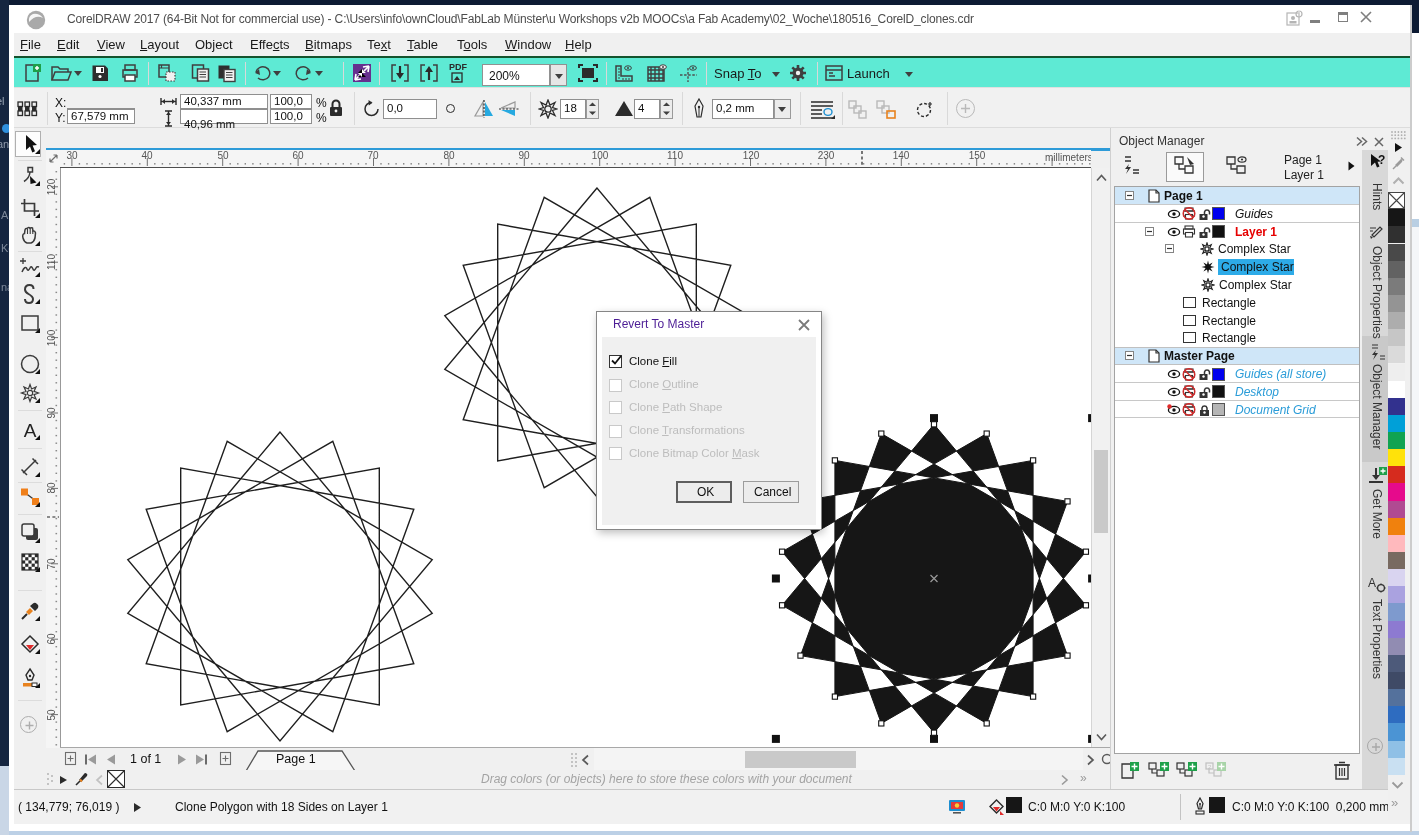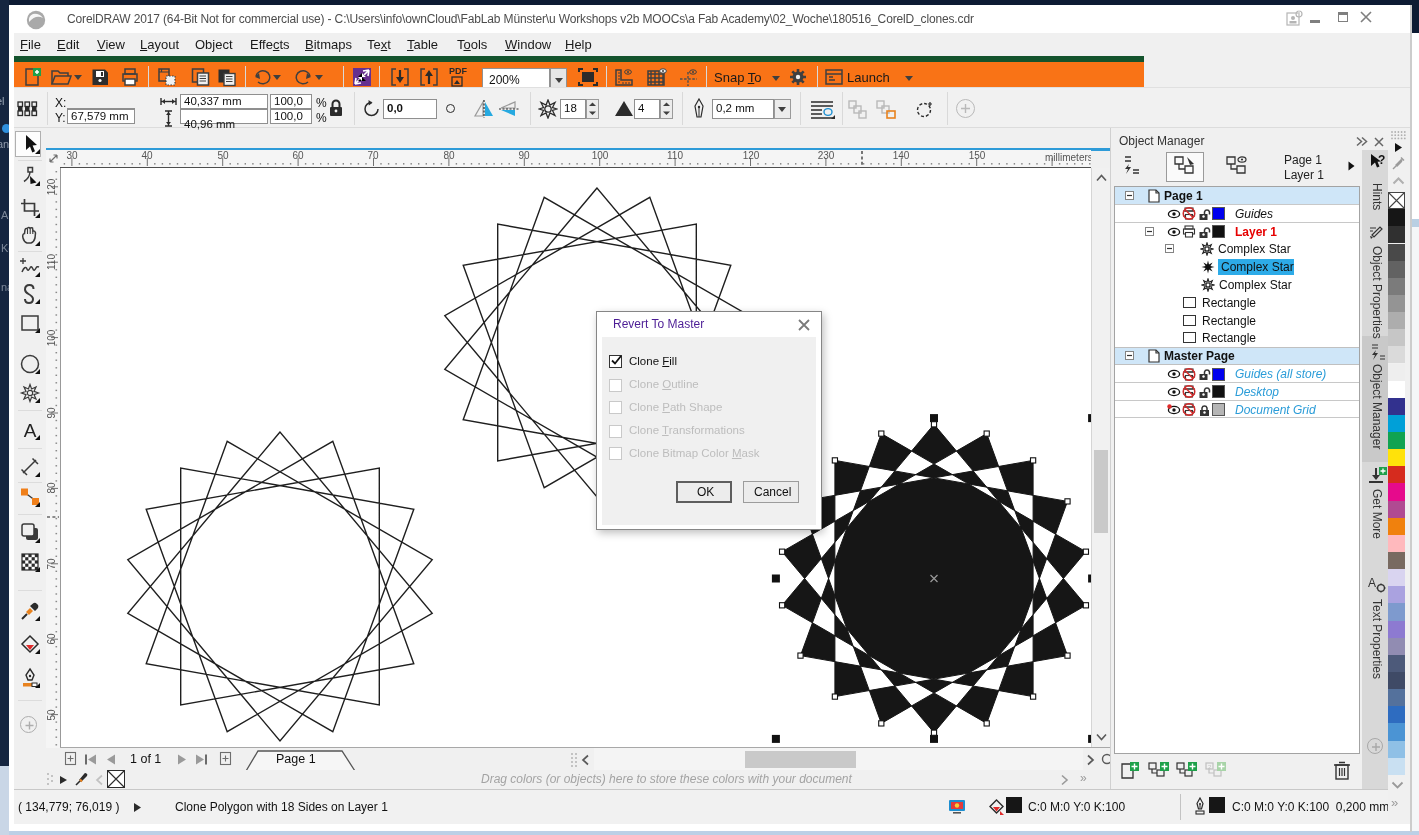--- a/index.html
+++ b/index.html
@@ -54,21 +54,21 @@
 <div class="a txt" style="left:126px;top:5px;"><u>L</u>ayout</div>
 <div class="a txt" style="left:181px;top:5px;">Object</div>
 <div class="a txt" style="left:236px;top:5px;">Effe<u>c</u>ts</div>
 <div class="a txt" style="left:291px;top:5px;"><u>B</u>itmaps</div>
 <div class="a txt" style="left:353px;top:5px;">Te<u>x</u>t</div>
 <div class="a txt" style="left:393px;top:5px;"><u>T</u>able</div>
 <div class="a txt" style="left:443px;top:5px;">T<u>o</u>ols</div>
 <div class="a txt" style="left:491px;top:5px;"><u>W</u>indow</div>
 <div class="a txt" style="left:551px;top:5px;"><u>H</u>elp</div>
 </div>
-<div class="a" style="left:14px;top:56px;width:1130px;height:31px;background:#f97316;border-top:6px solid #14532d;">
+<div class="a" style="left:14px;top:56px;width:1398px;height:31px;background:#5eead4;border-top:2px solid #14532d;">
 <svg class="a" style="left:8px;top:5px;" width="20" height="20" viewBox="0 0 20 20">
         <path d="M4,2 L13,2 L16,5 L16,18 L4,18 Z" fill="none" stroke="#3f3f3f" stroke-width="1.5"></path>
         <rect x="11" y="1" width="8" height="8" fill="#1ea04a"></rect>
         <path d="M15,3 L15,7 M13,5 L17,5" stroke="#fff" stroke-width="1.5"></path>
       </svg>
 <svg class="a" style="left:36px;top:5px;" width="22" height="20" viewBox="0 0 22 20">
         <path d="M2,17 L2,4 L8,4 L10,6 L18,6 L18,9" fill="none" stroke="#3f3f3f" stroke-width="1.5"></path>
         <path d="M2,17 L5,9 L21,9 L18,17 Z" fill="none" stroke="#3f3f3f" stroke-width="1.5"></path>
       </svg>
 <svg class="a" style="left:59px;top:11px;" width="10" height="8" viewBox="0 0 10 8">
@@ -246,21 +246,21 @@
         <rect x="3" y="8" width="12" height="9" rx="1" fill="#2b2b2b"></rect>
         <path d="M5.5,8 L5.5,5 A3.5,3.5 0 0 1 12.5,5 L12.5,8" fill="none" stroke="#2b2b2b" stroke-width="2"></path>
         <circle cx="9" cy="12" r="1.4" fill="#f1f1f1"></circle>
       </svg>
 <div class="a" style="left:340px;top:4px;width:1px;height:33px;background:#d9d9d9;"></div>
 <svg class="a" style="left:348px;top:11px;" width="20" height="20" viewBox="0 0 20 20">
         <path d="M16,10 A6.5,6.5 0 1 1 9.5,3.5" fill="none" stroke="#2b2b2b" stroke-width="1.5"></path>
         <path d="M6.5,1 L10.5,3.7 L6.8,6.5 Z" fill="#2b2b2b"></path>
       </svg>
 <div class="a" style="left:369px;top:11px;width:54px;height:20px;background:#fff;border:1px solid #8f8f8f;font-size:11.5px;color:#111;">
-        <span class="a txt" style="left:3px;top:3px;font-weight:bold;">0,0</span>
+        <span class="a txt" style="left:3px;top:3px;">0,0</span>
       </div>
 <div class="a" style="left:432px;top:16px;width:9px;height:9px;border:1.4px solid #2b2b2b;border-radius:50%;"></div>
 <svg class="a" style="left:458px;top:11px;" width="24" height="20" viewBox="0 0 24 20">
         <path d="M11,3 L3,17 L11,17 Z" fill="none" stroke="#9a9a9a" stroke-width="1.2"></path>
         <path d="M13,3 L21,17 L13,17 Z" fill="#26a9e0"></path>
         <path d="M12,1 L12,19" stroke="#2b2b2b" stroke-width="1.2" stroke-dasharray="2,1.5"></path>
       </svg>
 <svg class="a" style="left:484px;top:11px;" width="24" height="20" viewBox="0 0 24 20">
         <path d="M3,9 L17,3 L17,9 Z" fill="none" stroke="#9a9a9a" stroke-width="1.2"></path>
         <path d="M3,11 L17,17 L17,11 Z" fill="#26a9e0"></path>

